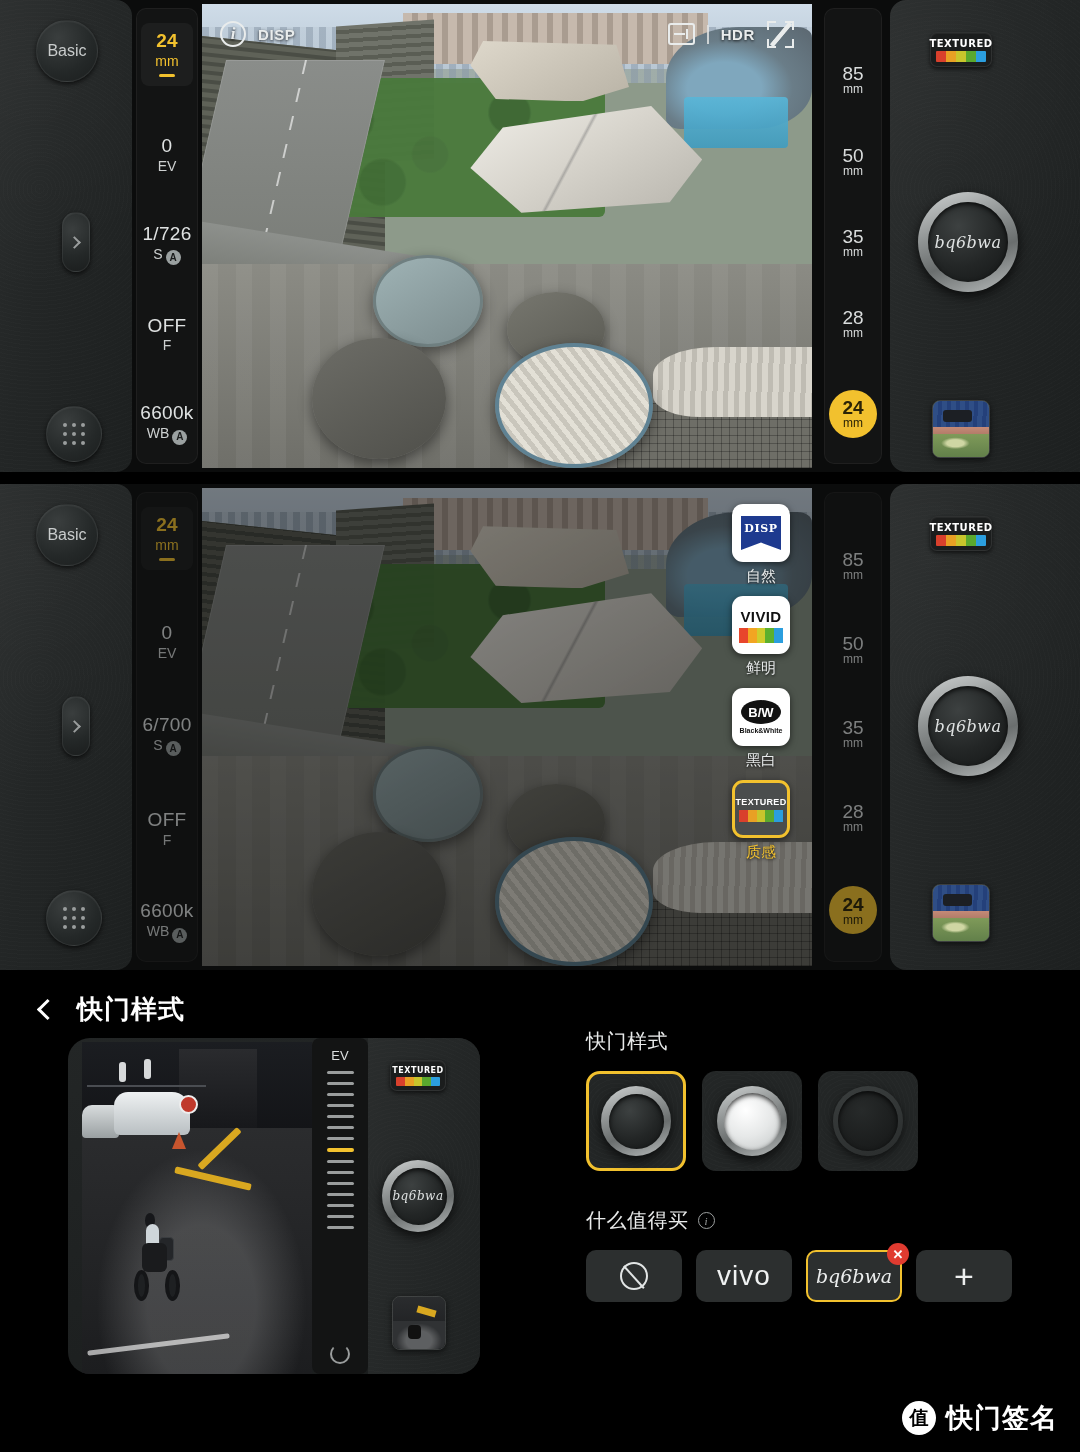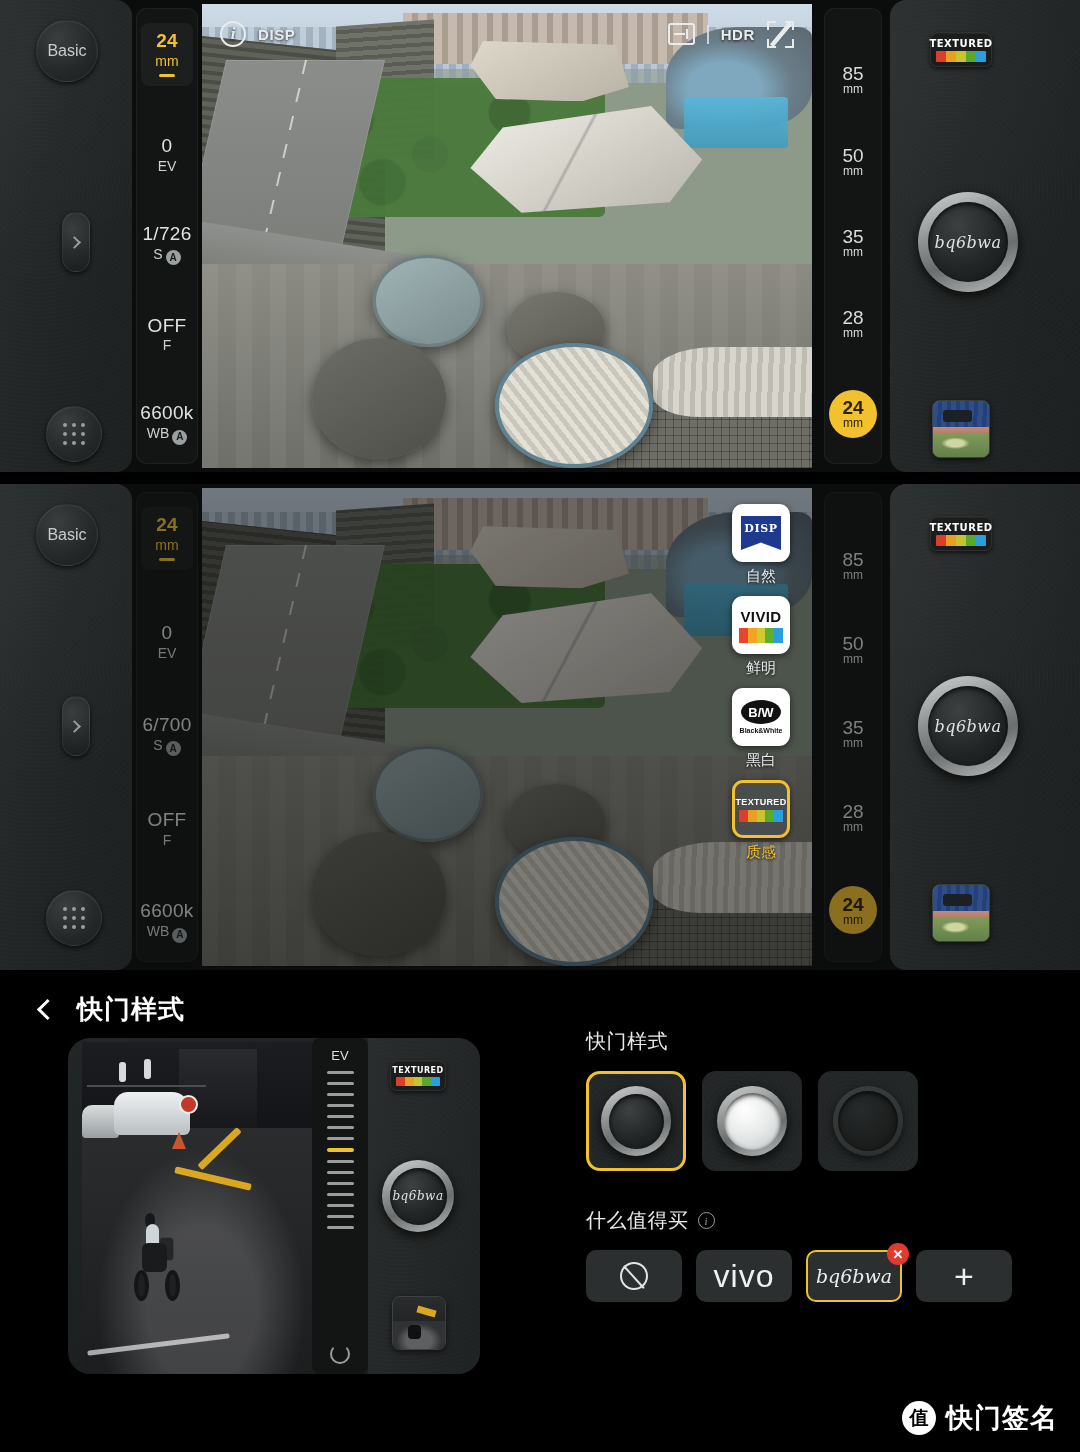--- a/index.html
+++ b/index.html
@@ -507,21 +507,21 @@
     border: 2px solid transparent;
   }
   .sig-opt.selected { border-color:#f2c12e; }
   .no-sign {
     width: 28px; height: 28px; border: 2.4px solid #e2e5e5; border-radius: 50%; position:relative;
   }
   .no-sign:after {
     content:""; position:absolute; left:50%; top:-2px; width:2.4px; height:30px;
     background:#e2e5e5; transform: translateX(-50%) rotate(-42deg);
   }
-  .vivo-word { color:#f0f2f2; font-size: 32px; font-weight: 500; letter-spacing: 1px; }
+  .vivo-word { color:#f0f2f2; font-size: 28px; font-weight: 500; letter-spacing: 1px; }
   .sig-word { color:#eceeee; font-family:"DejaVu Serif", serif; font-style:italic; font-size: 19px; }
   .plus-sign { color:#eceeee; font-size: 34px; font-weight: 300; line-height: 1; }
   .del-badge {
     position:absolute; right: -9px; top: -9px; width: 22px; height: 22px;
     background:#e03b30; border-radius:50%; color:#fff;
     display:flex; align-items:center; justify-content:center;
     font-size: 13px; font-weight: 700;
   }
 
   .watermark {

